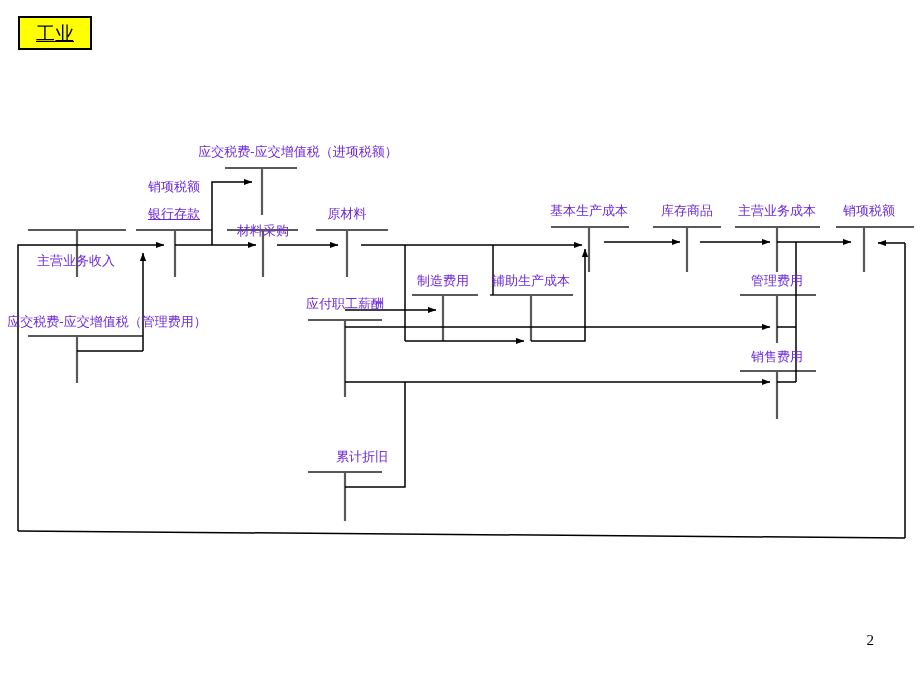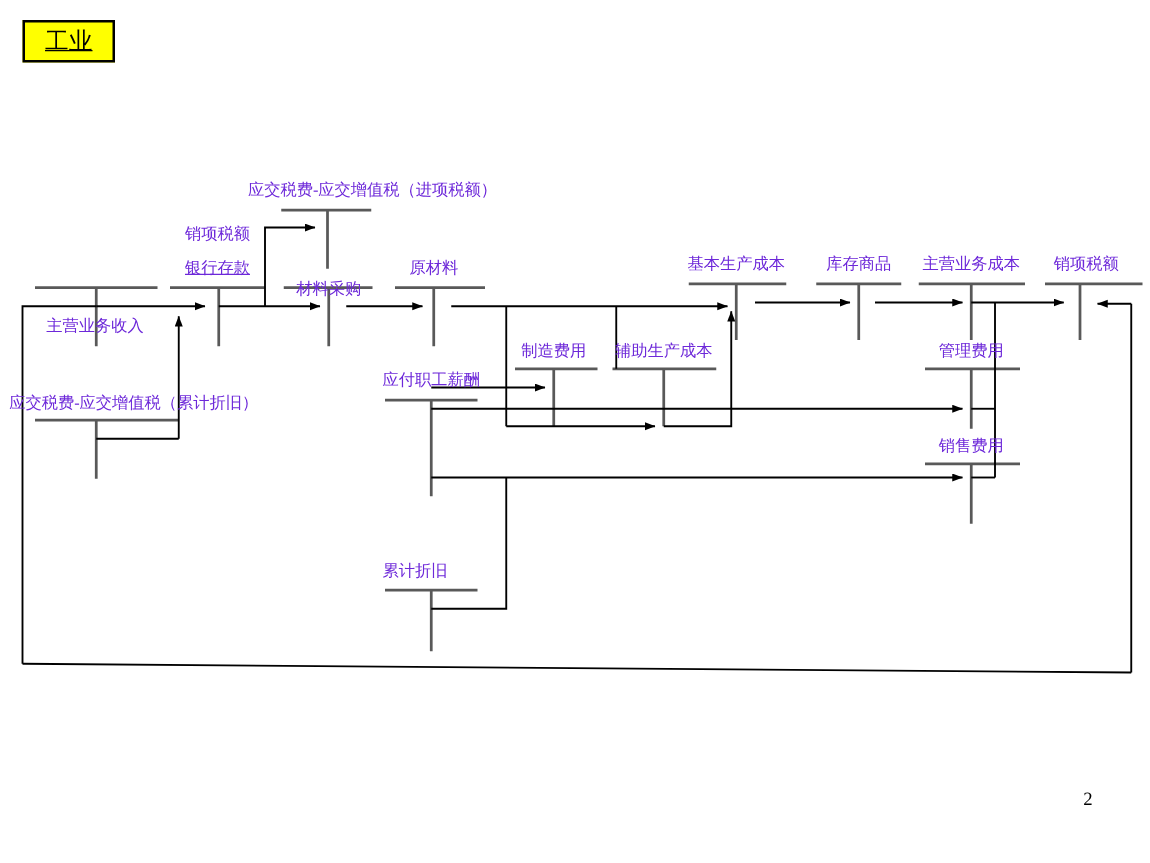--- a/index.html
+++ b/index.html
@@ -155,26 +155,26 @@
       <path d="M777,382 L796,382"></path>
     </g>
   </svg>
 
   <div class="lbl c" style="left:76px;top:207px;margin-top:47px;">主营业务收入</div>
   <div class="lbl c" style="left:174px;top:180px;">销项税额</div>
   <div class="lbl c" style="left:174px;top:207px;text-decoration:underline;">银行存款</div>
   <div class="lbl c" style="left:263px;top:224px;">材料采购</div>
   <div class="lbl c" style="left:298px;top:145px;">应交税费-应交增值税（进项税额）</div>
   <div class="lbl c" style="left:347px;top:207px;">原材料</div>
-  <div class="lbl c" style="left:107px;top:315px;">应交税费-应交增值税（累计折旧）</div>
+  <div class="lbl c" style="left:107px;top:315px;">应交税费-应交增值税（管理费用）</div>
   <div class="lbl c" style="left:345px;top:297px;text-align:right;">应付职工薪酬</div>
   <div class="lbl c" style="left:443px;top:274px;">制造费用</div>
   <div class="lbl c" style="left:531px;top:274px;">辅助生产成本</div>
   <div class="lbl c" style="left:589px;top:204px;">基本生产成本</div>
   <div class="lbl c" style="left:687px;top:204px;">库存商品</div>
   <div class="lbl c" style="left:777px;top:204px;">主营业务成本</div>
   <div class="lbl c" style="left:777px;top:274px;text-align:right;">管理费用</div>
   <div class="lbl c" style="left:777px;top:350px;">销售费用</div>
   <div class="lbl c" style="left:869px;top:204px;">销项税额</div>
-  <div class="lbl c" style="left:332px;top:450px;">累计折旧</div>
+  <div class="lbl c" style="left:362px;top:450px;">累计折旧</div>
 
   <div class="page-num">2</div>
 </div>
 
 </body></html>

